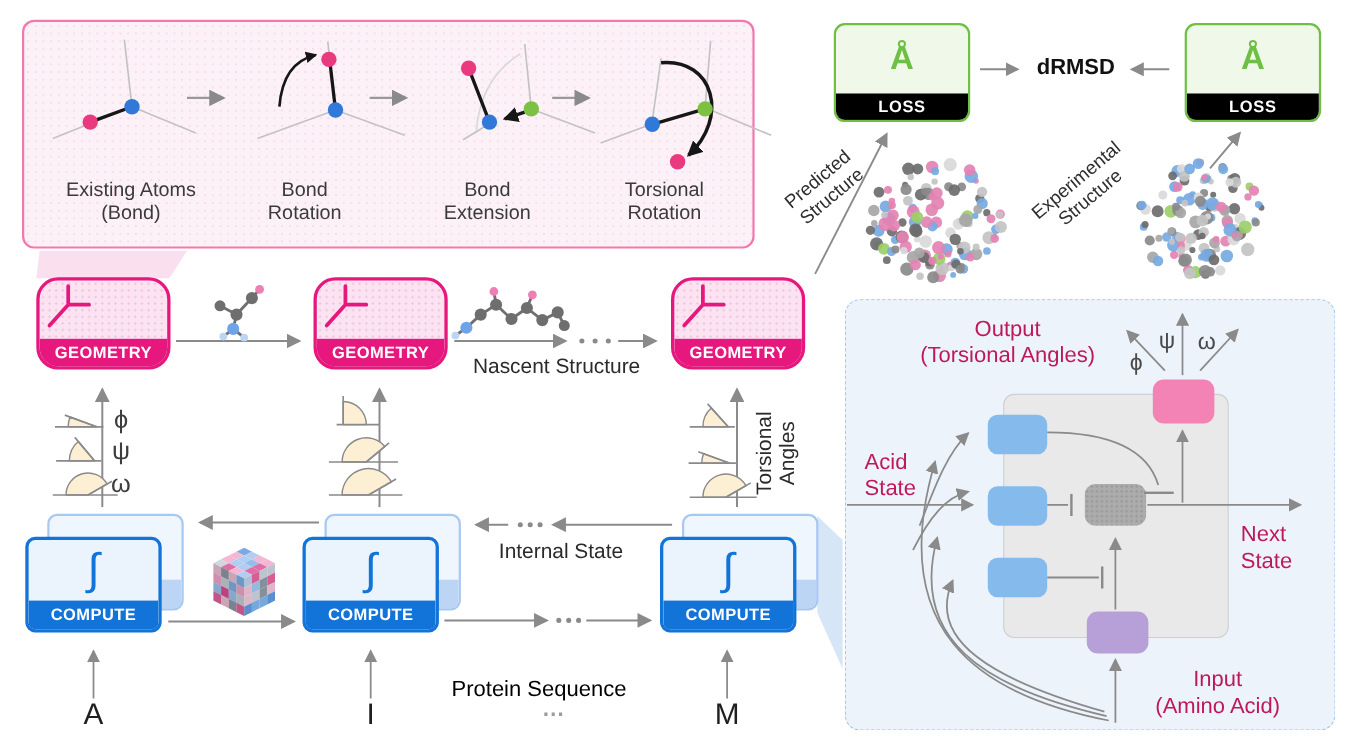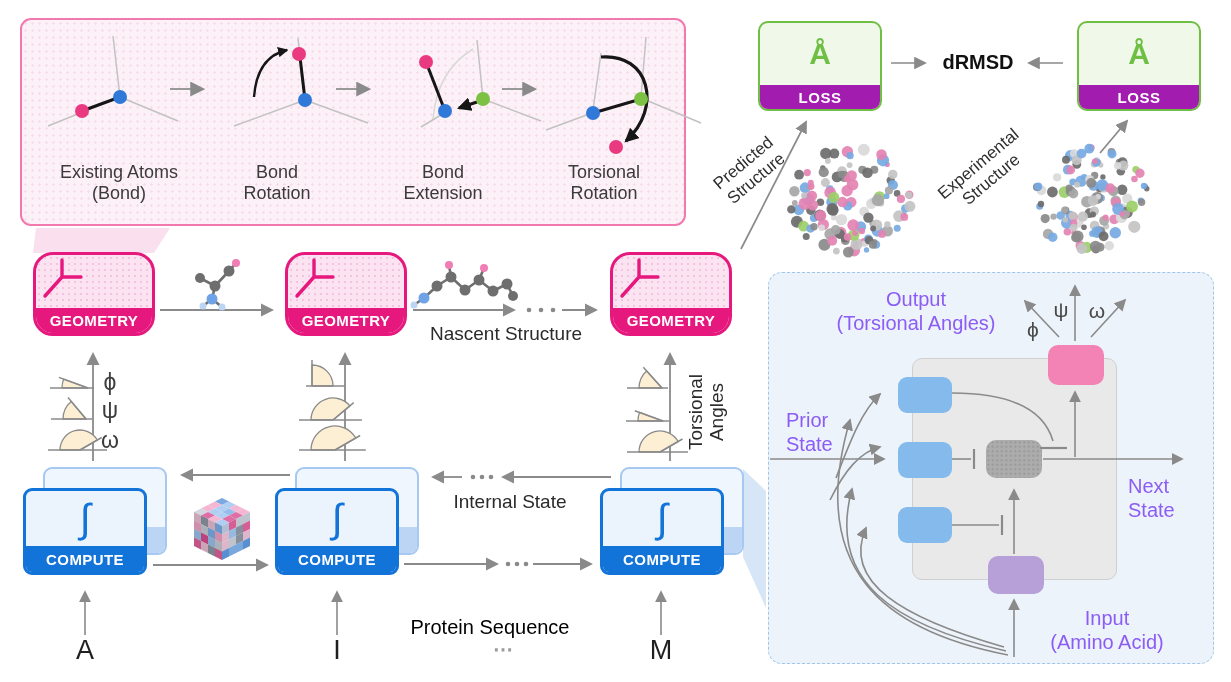--- a/index.html
+++ b/index.html
@@ -30,40 +30,40 @@
   .cbox{position:absolute;width:124px;height:87px;box-sizing:border-box;border:3px solid #1273D8;
     border-radius:9px;background:#EBF3FD;overflow:hidden;display:flex;flex-direction:column;}
   .cbox .top{flex:1;display:flex;align-items:center;justify-content:center;}
   .cbox .band{height:26px;background:#1273D8;color:#fff;font-weight:bold;font-size:15px;
     display:flex;align-items:center;justify-content:center;letter-spacing:.4px;}
   .integral{color:#1273D8;font-size:40px;line-height:40px;font-weight:400;margin-top:-2px;}
 
   .lossbox{position:absolute;width:124px;height:90px;box-sizing:border-box;border:2.5px solid #6FBF44;
     border-radius:10px;background:#F0F8EA;overflow:hidden;display:flex;flex-direction:column;}
   .lossbox .top{flex:1;display:flex;align-items:center;justify-content:center;}
-  .lossbox .band{height:24px;background:#a21caf;color:#fff;font-weight:bold;font-size:15px;
+  .lossbox .band{height:24px;background:#000000;color:#fff;font-weight:bold;font-size:15px;
     display:flex;align-items:center;justify-content:center;letter-spacing:.6px;}
   .angstrom{color:#6FBF44;font-size:30px;font-weight:bold;}
 
   .lstm-container{position:absolute;left:768px;top:272px;width:446px;height:392px;box-sizing:border-box;
     border:1.6px dashed #9FC6E9;border-radius:14px;background:#EDF3FA;}
   .lstm-cell{position:absolute;left:912px;top:358px;width:205px;height:222px;box-sizing:border-box;
     border:1px solid #CFCFCF;border-radius:10px;background:#E9E9E9;}
   .gate{position:absolute;width:54px;height:36px;border-radius:9px;background:#85BBEC;}
   .outbox{position:absolute;left:1048px;top:345px;width:56px;height:40px;border-radius:10px;background:#F383B4;}
   .midbox{position:absolute;left:986px;top:440px;width:56px;height:38px;border-radius:10px;background:#ACACAC;
     background-image:radial-gradient(#9B9B9B 1.1px, transparent 1.3px);background-size:4.5px 4.5px;}
   .purplebox{position:absolute;left:988px;top:556px;width:56px;height:38px;border-radius:10px;background:#B79FD8;}
 
   .stage-lbl{font-size:18px;line-height:21px;color:#3a3a3a;}
   .greek{font-size:23px;color:#3d3d3d;}
   .greek-sm{font-size:21px;color:#4a4a4a;}
   .seq-letter{font-size:27px;color:#1f1f1f;}
   .flow-lbl{font-size:19px;color:#2b2b2b;}
-  .lstm-lbl{font-size:20px;line-height:24px;color:#8b5cf6;}
+  .lstm-lbl{font-size:20px;line-height:24px;color:#be185d;}
   .drmsd{font-size:20px;font-weight:bold;color:#111;}
 </style>
 </head>
 <body>
 
 <div id="root">
 
   <svg id="svg-under" width="1231" height="682" viewBox="0 0 1231 682">
     <polygon points="36,228 170,228 154,253 33,253" fill="#F7CFE6" opacity="0.65"></polygon>
     <polygon points="743,469 766,491 766,608 743,557" fill="#CFE2F5" opacity="0.85"></polygon>
@@ -708,21 +708,21 @@
     <div class="lbl ctr seq-letter" style="left:337px;top:650px;">I</div>
     <div class="lbl ctr seq-letter" style="left:661px;top:650px;">M</div>
     <div class="lbl ctr" style="left:490px;top:627px;font-size:20px;color:#000000;">Protein Sequence</div>
     <div class="lbl ctr" style="left:503px;top:649px;font-size:20px;font-weight:bold;color:#9B9B9B;">⋯</div>
 
     <div class="lbl ctr lstm-lbl" style="left:916px;top:311px;">
       <div>Output</div>
         <div>(Torsional Angles)</div>
       </div>
     <div class="lbl lstm-lbl" style="left:786px;top:408px;">
-      <div>Prior</div>
+      <div>Acid</div>
         <div>State</div>
       </div>
     <div class="lbl lstm-lbl" style="left:1128px;top:474px;">
       <div>Next</div>
         <div>State</div>
       </div>
     <div class="lbl ctr lstm-lbl" style="left:1107px;top:630px;">
       <div>Input</div>
         <div>(Amino Acid)</div>
       </div>

